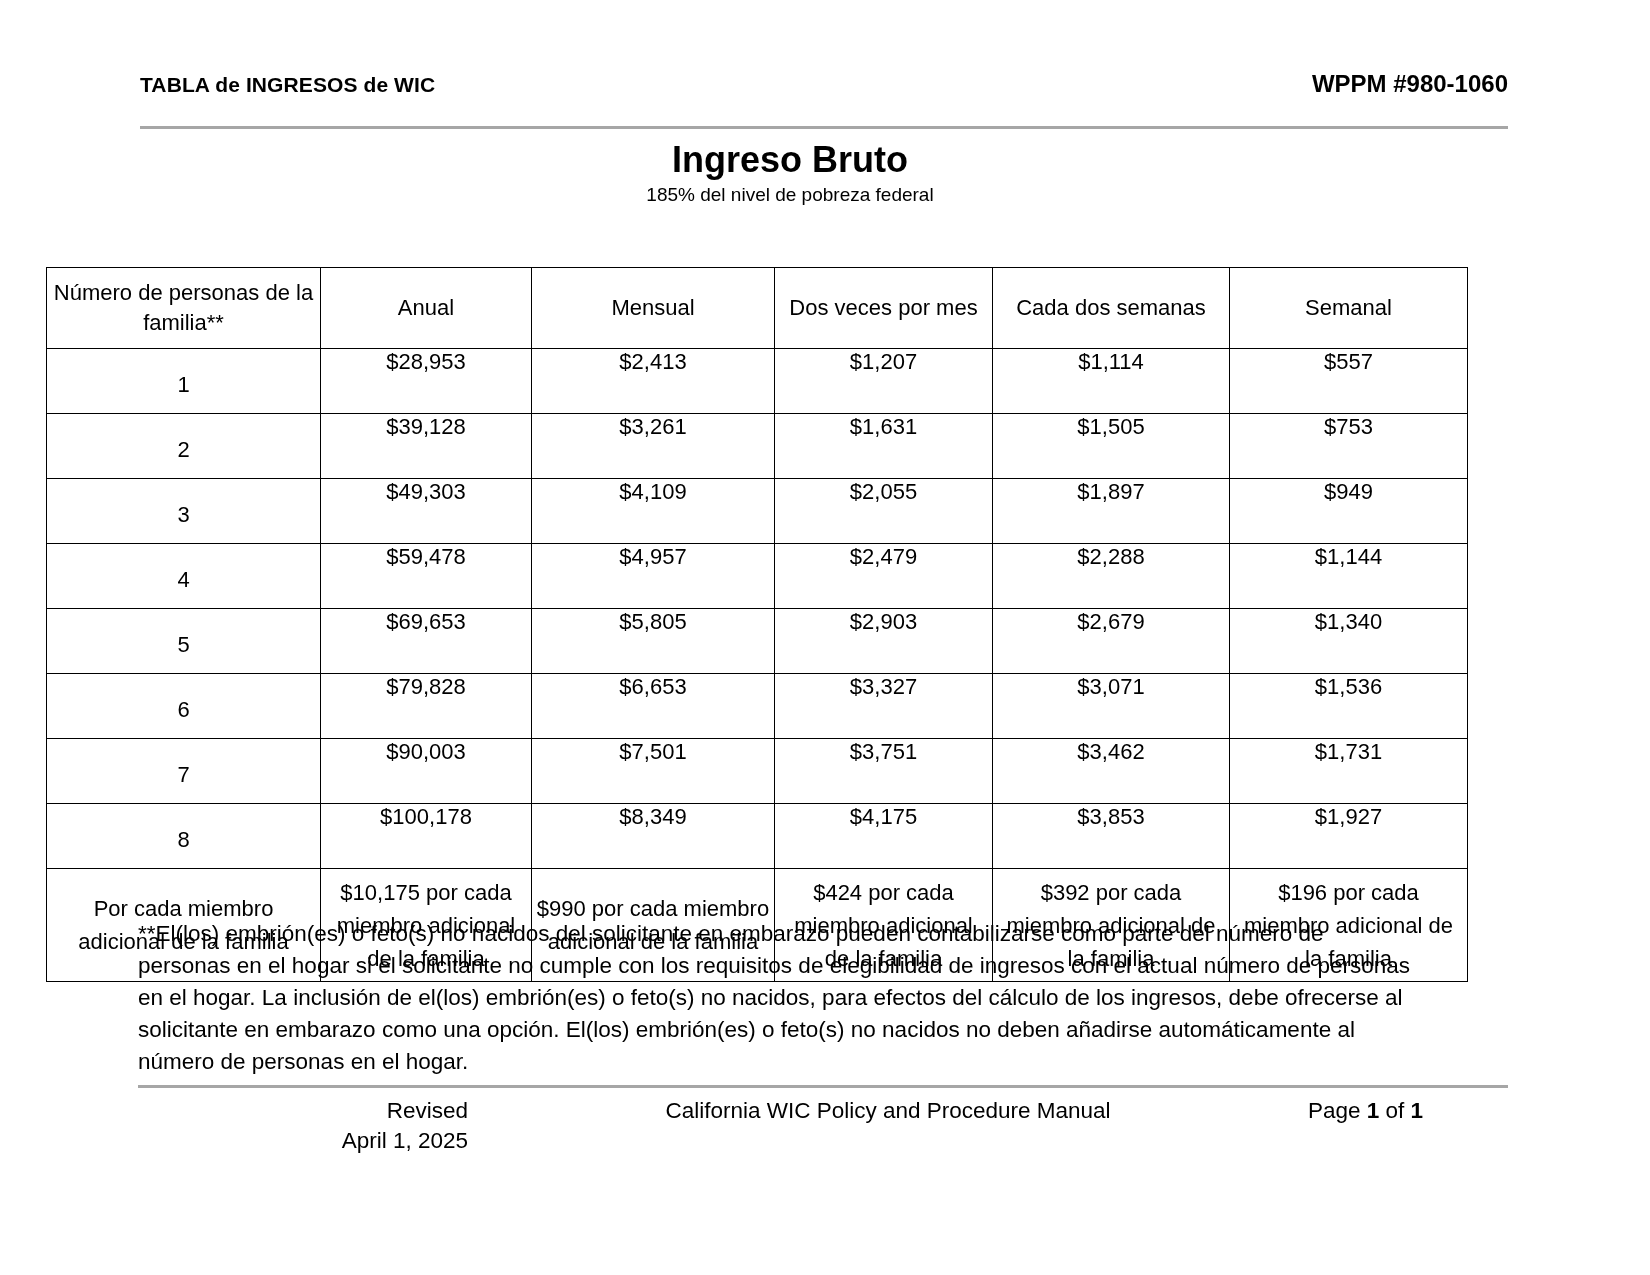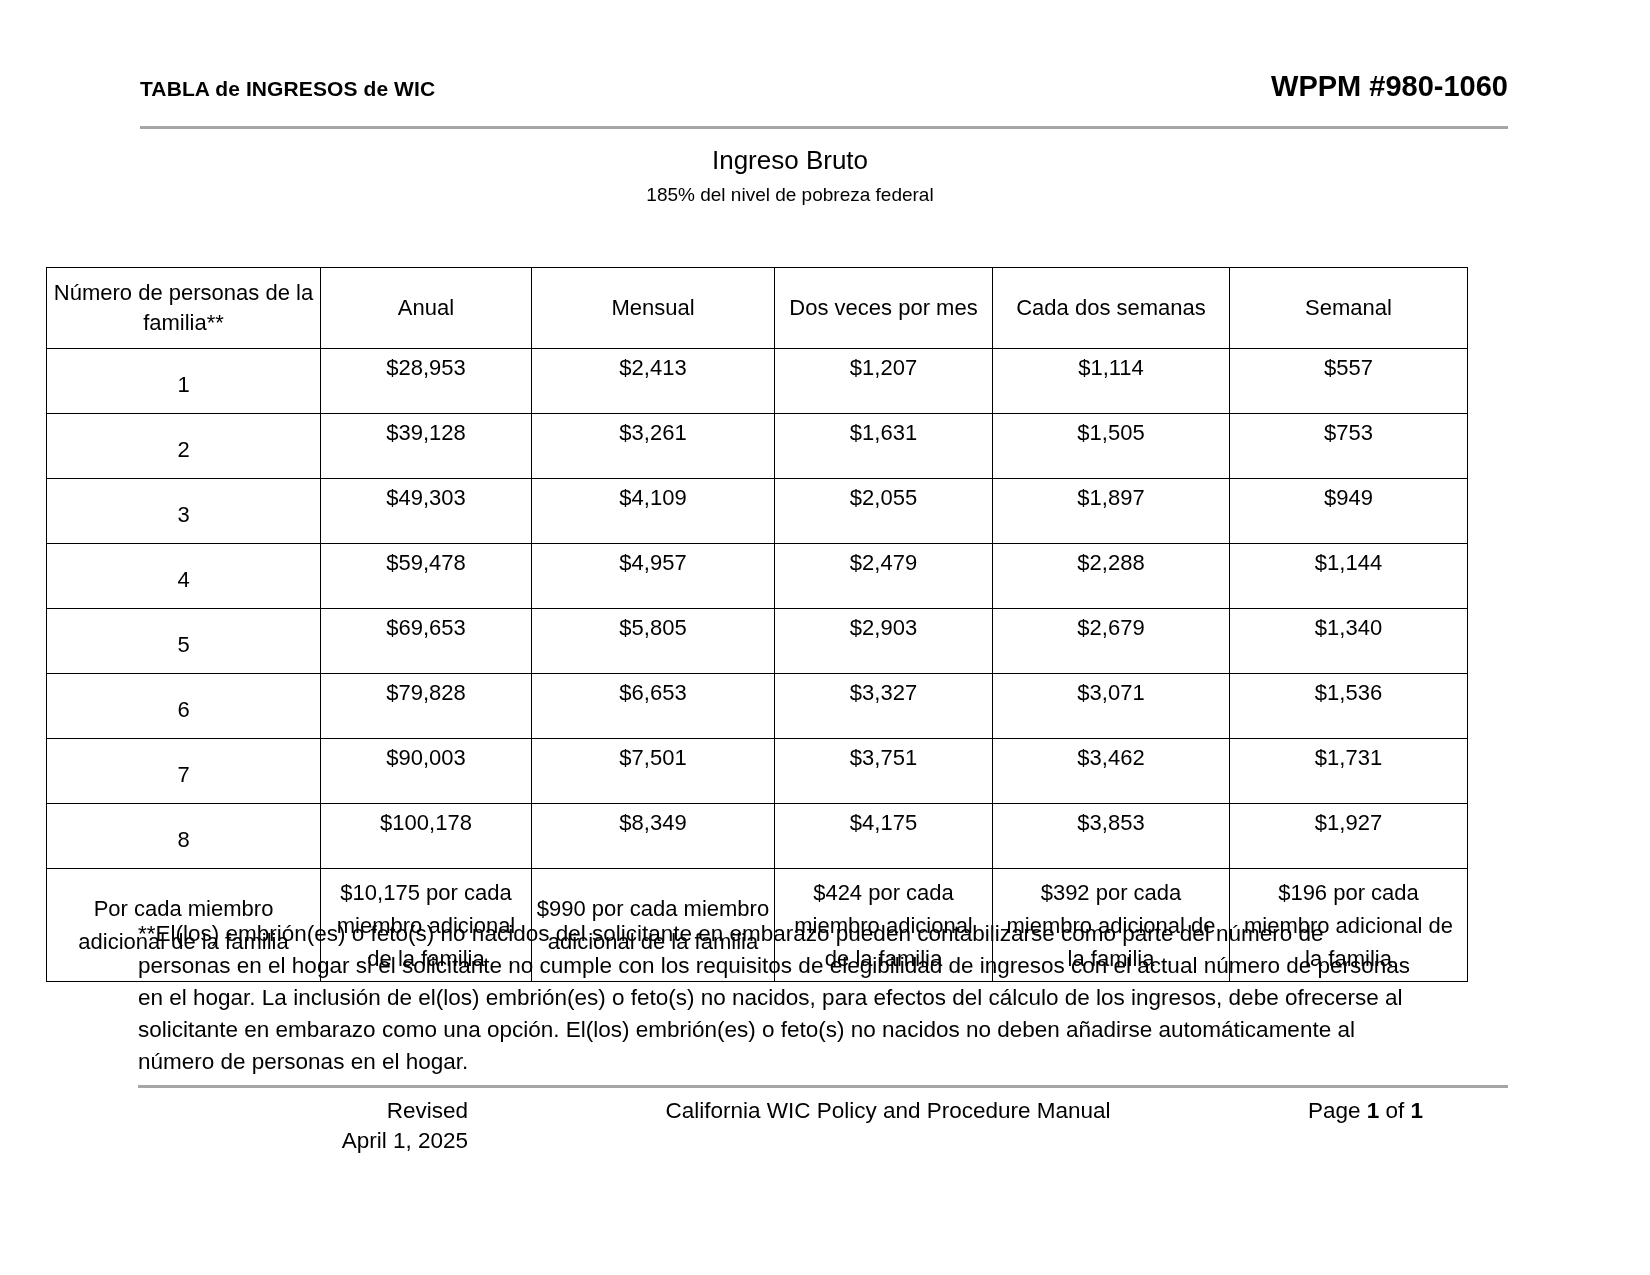--- a/index.html
+++ b/index.html
@@ -32,43 +32,43 @@
     display: flex;
     justify-content: space-between;
     align-items: baseline;
   }
   .doc-header .title {
     font-size: 21px;
     font-weight: bold;
     letter-spacing: 0.1px;
   }
   .doc-header .docnum {
-    font-size: 29px;
+    font-size: 24px;
     font-weight: bold;
   }
   .header-rule {
     position: absolute;
     left: 140px;
     top: 126px;
     width: 1368px;
     height: 3px;
     background: #a6a6a6;
   }
 
   
   .subtitle-block {
     position: absolute;
     left: 0;
     top: 143px;
     width: 1580px;
     text-align: center;
   }
   .subtitle-main {
-    font-size: 26px;
-    font-weight: normal;
+    font-size: 36px;
+    font-weight: bold;
     line-height: 34px;
   }
   .subtitle-line {
     font-size: 19px;
     line-height: 35px;
     font-weight: normal;
   }
 
   
   .income-table {
@@ -101,21 +101,20 @@
   }
   .data-row td {
     height: 56px;
   }
   .data-row td.num {
     vertical-align: middle;
     padding-top: 8px;
   }
   .data-row td.money {
     vertical-align: top;
-    padding-top: 6px;
     margin-top: 25px;
   }
   .extra-row td {
     height: 108px;
     line-height: 33px;
     vertical-align: middle;
     padding: 2px 4px;
   }
 
   

